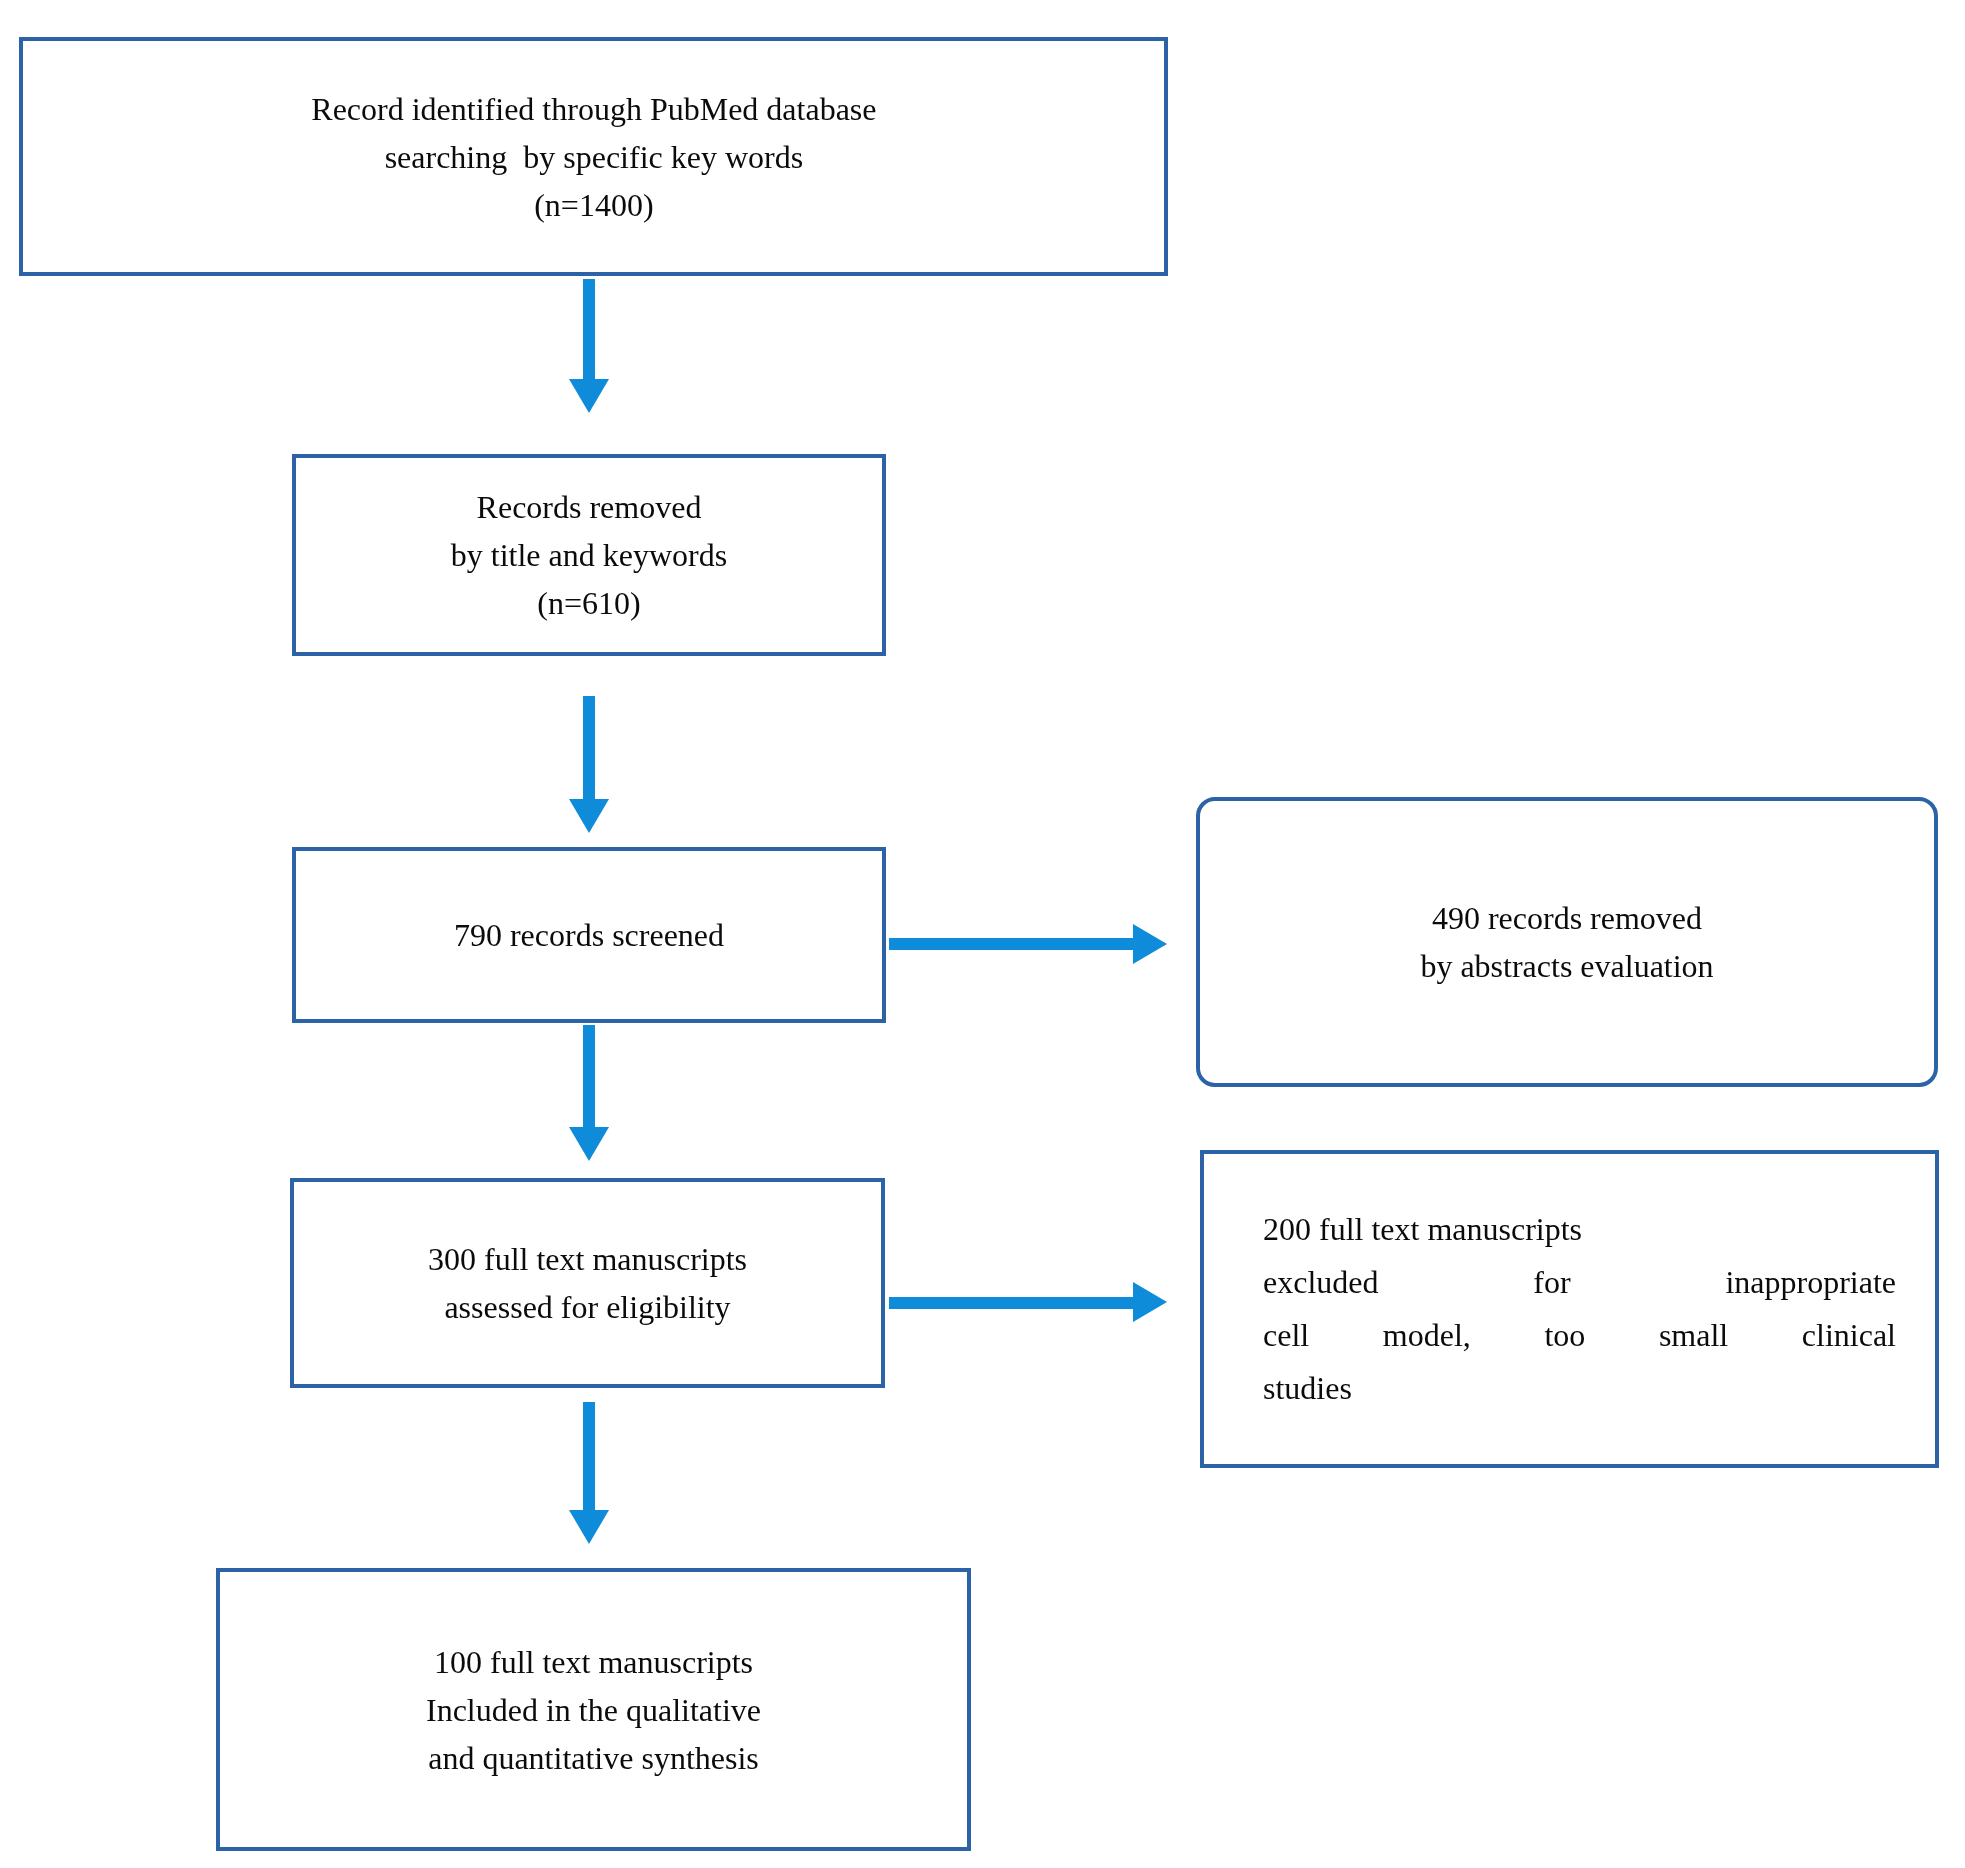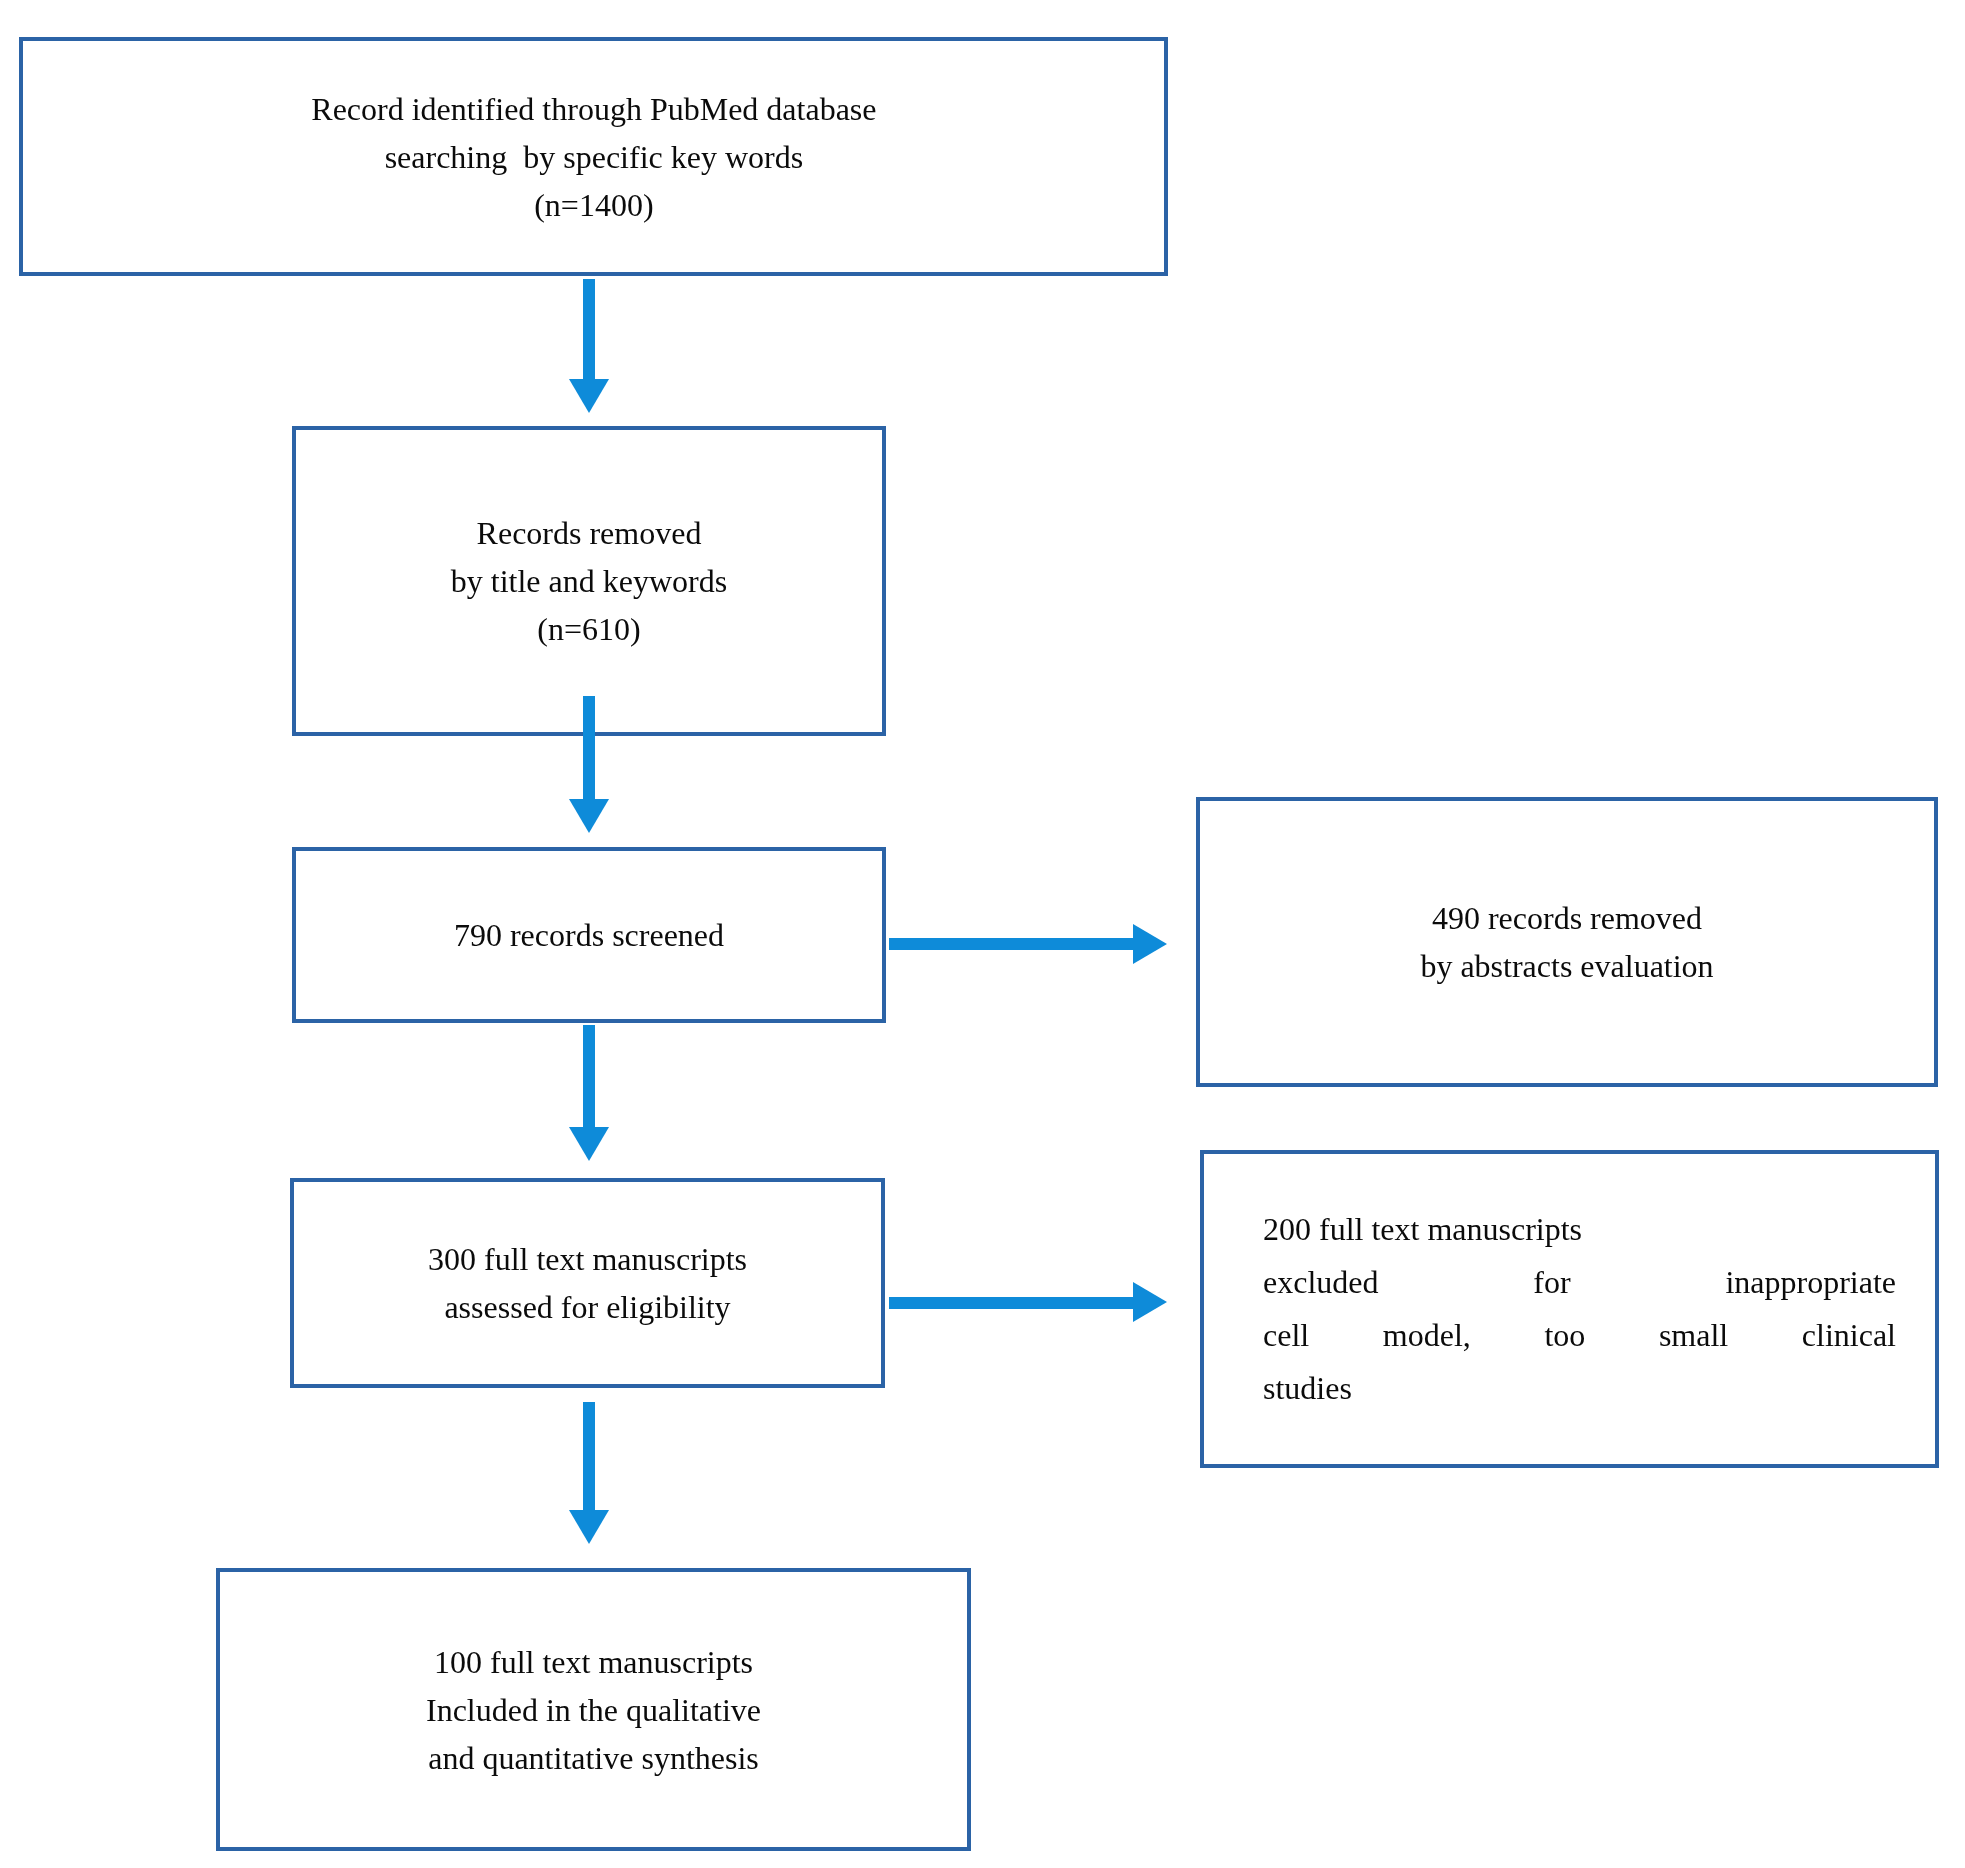--- a/index.html
+++ b/index.html
@@ -27,26 +27,26 @@
     flex-direction:column;
     justify-content:center;
     align-items:center;
     text-align:center;
     font-size:32px;
     line-height:1.5;
   }
   .box .line{white-space:pre-wrap;width:100%;}
   
   #box-identified        {left:19.4px;  top:37px;   width:1149px; height:239px;}
-  #box-removed-title     {left:292px; top:426px;  width:594px;  height:310px;}
+  #box-removed-title     {left:292px; top:454px;  width:594px;  height:202px;}
   #box-screened          {left:292px; top:847px; width:594px;  height:176px;}
   #box-assessed          {left:290px; top:1178px; width:595px;  height:210px;}
   #box-included          {left:216px; top:1568px; width:755px; height:283px;}
   
-  #box-removed-abstracts {left:1196px;top:797px; width:742px; height:290px;}
+  #box-removed-abstracts {left:1196px;top:797px; width:742px; height:290px;border-radius:19px;}
   #box-excluded          {left:1200px;top:1150px; width:739px; height:318px;
                           align-items:flex-start;text-align:left;
                           padding:19.4px 39px 19.4px 59px;line-height:1.66;justify-content:center;}
   #box-excluded .stretch{text-align:justify;text-align-last:justify;}
   
   .arrow{position:absolute;}
   .shaft-v{position:absolute;width:11.6px;background:var(--arrow);}
   .shaft-h{position:absolute;height:11.6px;background:var(--arrow);}
   .head-down{position:absolute;width:0;height:0;
     border-left:20px solid transparent;border-right:20px solid transparent;

